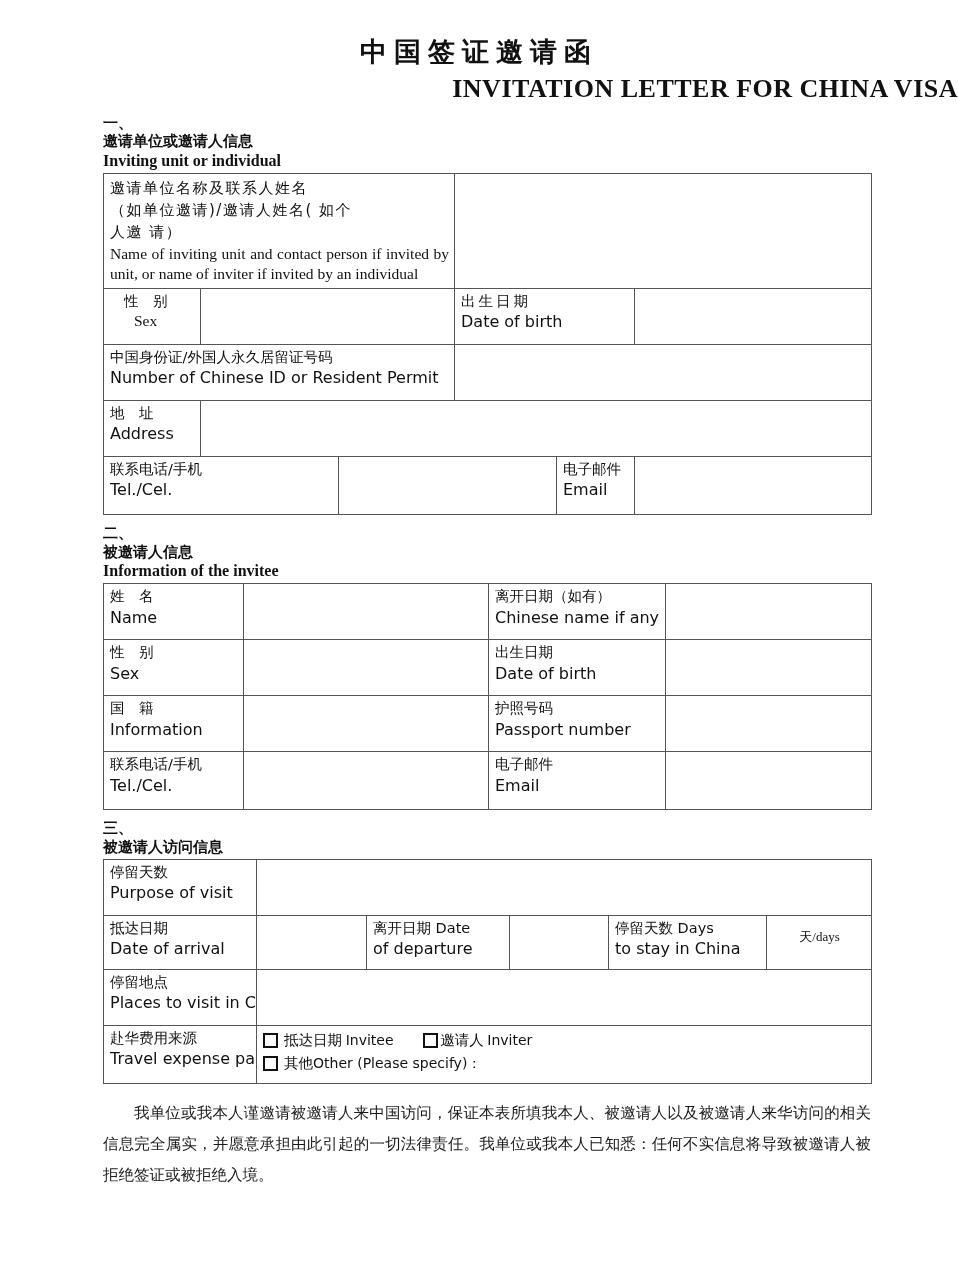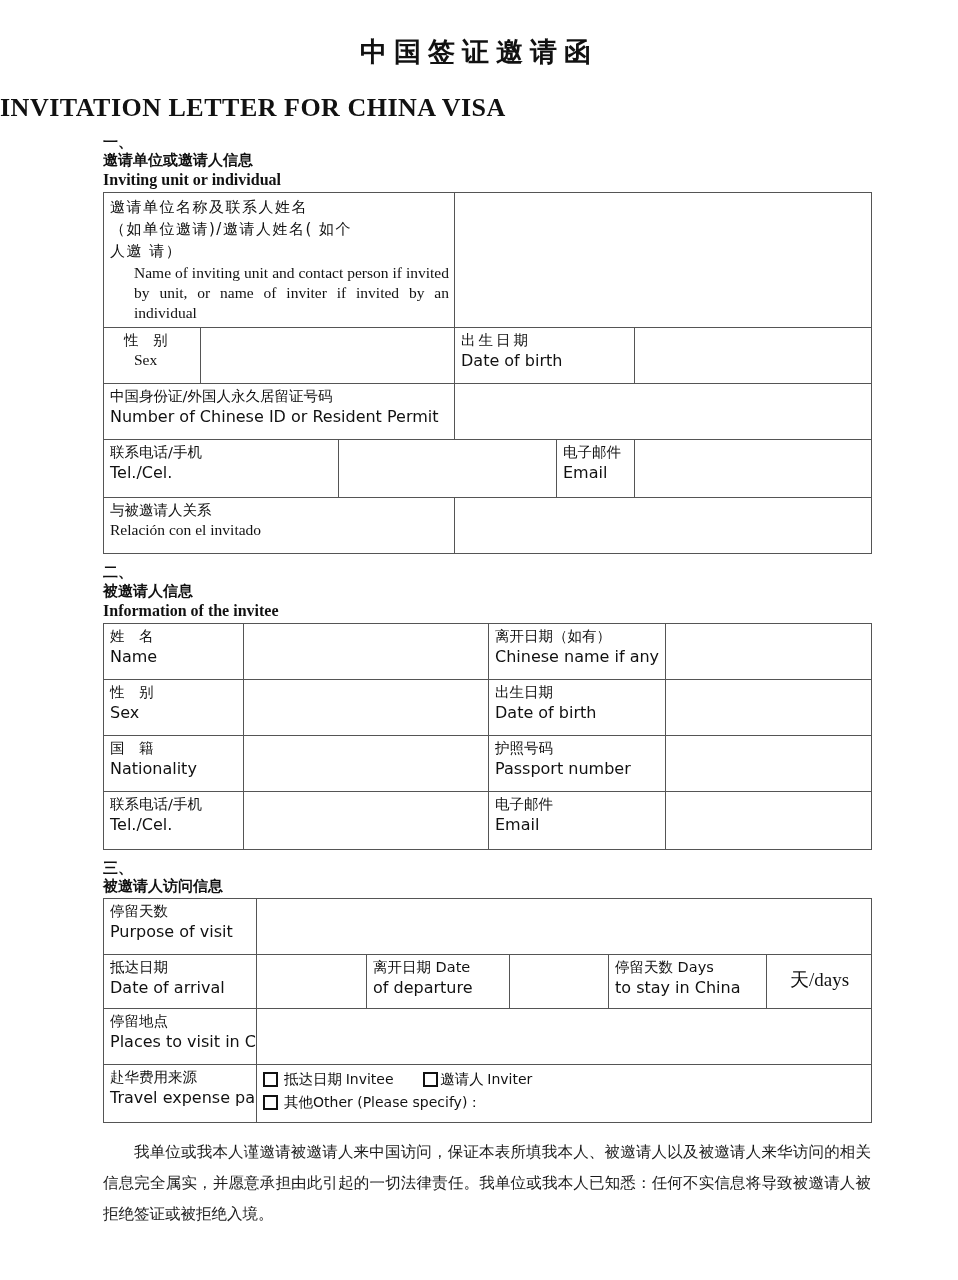--- a/index.html
+++ b/index.html
@@ -15,26 +15,26 @@
   .title-cn{
     text-align:center;
     font-family:Liberation Serif, serif;
     font-weight:700;
     font-size:27px;
     letter-spacing:7px;
     margin:36px 0 0 0;
     line-height:1.2;
   }
   .title-en{
-    text-align:left;
+    text-align:right;
     font-family:"Liberation Serif","DejaVu Serif",serif;
     font-weight:700;
     font-size:26px;
     letter-spacing:0.5px;
-    margin:24px 0 0 0;
+    margin:5px 0 0 0;
     line-height:1.2;
   }
 
   .section-head{
     font-weight:700;
     font-size:15.5px;
     margin:9px 0 2px 103px;
     line-height:1.25;
     white-space:nowrap;
   }
@@ -76,21 +76,20 @@
 
   
   .bigcell .cn{line-height:1.48;letter-spacing:1.5px;font-size:15px;}
   .bigcell .en-just{
     font-family:"Liberation Serif","DejaVu Serif",serif;
     font-size:15.5px;
     line-height:1.3;
     text-align:justify;
     text-align-last:left;
     display:block;
-    margin-left:24px;
   }
   .inline-cn{font-family:"DejaVu Sans","Liberation Sans",sans-serif;font-size:14.5px;}
   .inline-en{font-family:"DejaVu Sans","Liberation Sans",sans-serif;font-size:14px;}
   .inline-en-serif{font-family:"Liberation Serif","DejaVu Serif",serif;font-size:15.5px;}
 
   
   .cbox{
     display:inline-block;
     width:15px;height:15px;
     border:2px solid #111;
@@ -99,21 +98,21 @@
     background:#fff;
     box-sizing:border-box;
   }
   .optline{white-space:nowrap;line-height:1.55;}
   .opt{display:inline-block;margin-right:26px;}
   .opt:last-child{margin-right:0;}
 
   
   .days{
     font-family:"Liberation Serif","DejaVu Serif",serif;
-    font-size:19px;
+    font-size:13px;
     text-align:center;
     display:block;
     padding-top:9px;
   }
 
   
   .statement{
     margin:14px 103px 0 103px;
     width:768px;
     font-family:"DejaVu Sans","Liberation Sans",sans-serif;
@@ -172,41 +171,41 @@
       </tr>
 
       <tr>
         <td style="height:48px" colspan="3">
           <span class="cn">中国身份证/外国人永久居留证号码</span>
           <span class="en">Number of Chinese ID or Resident Permit</span>
         </td>
         <td class="blank" colspan="3"></td>
       </tr>
 
+      <tr>
+        <td style="height:48px">
+          <span class="cn">地　址</span>
+          <span class="en">Address</span>
+        </td>
+        <td class="blank" colspan="5"></td>
+      </tr>
 
       <tr>
         <td style="height:50px" colspan="2">
           <span class="cn">联系电话/手机</span>
           <span class="en">Tel./Cel.</span>
         </td>
         <td class="blank" colspan="2"></td>
         <td>
           <span class="cn">电子邮件</span>
           <span class="en">Email</span>
         </td>
         <td class="blank"></td>
       </tr>
 
-      <tr>
-        <td style="height:48px" colspan="3">
-          <span class="cn">与被邀请人关系</span>
-          <span class="en-serif">Relación con el invitado</span>
-        </td>
-        <td class="blank" colspan="3"></td>
-      </tr>
     </tbody>
   </table>
 
   <div class="section-head">
     <span class="cn">二、</span>
       <span class="cn">被邀请人信息</span>
       <span class="en">Information of the invitee</span>
   </div>
 
   <table class="form">
@@ -239,21 +238,21 @@
         <td>
           <span class="cn">出生日期</span>
           <span class="en">Date of birth</span>
         </td>
         <td class="blank"></td>
       </tr>
 
       <tr>
         <td style="height:48px">
           <span class="cn">国　籍</span>
-          <span class="en">Nationality</span>
+          <span class="en">Information</span>
         </td>
         <td class="blank"></td>
         <td>
           <span class="cn">护照号码</span>
           <span class="en">Passport number</span>
         </td>
         <td class="blank"></td>
       </tr>
 
       <tr>

